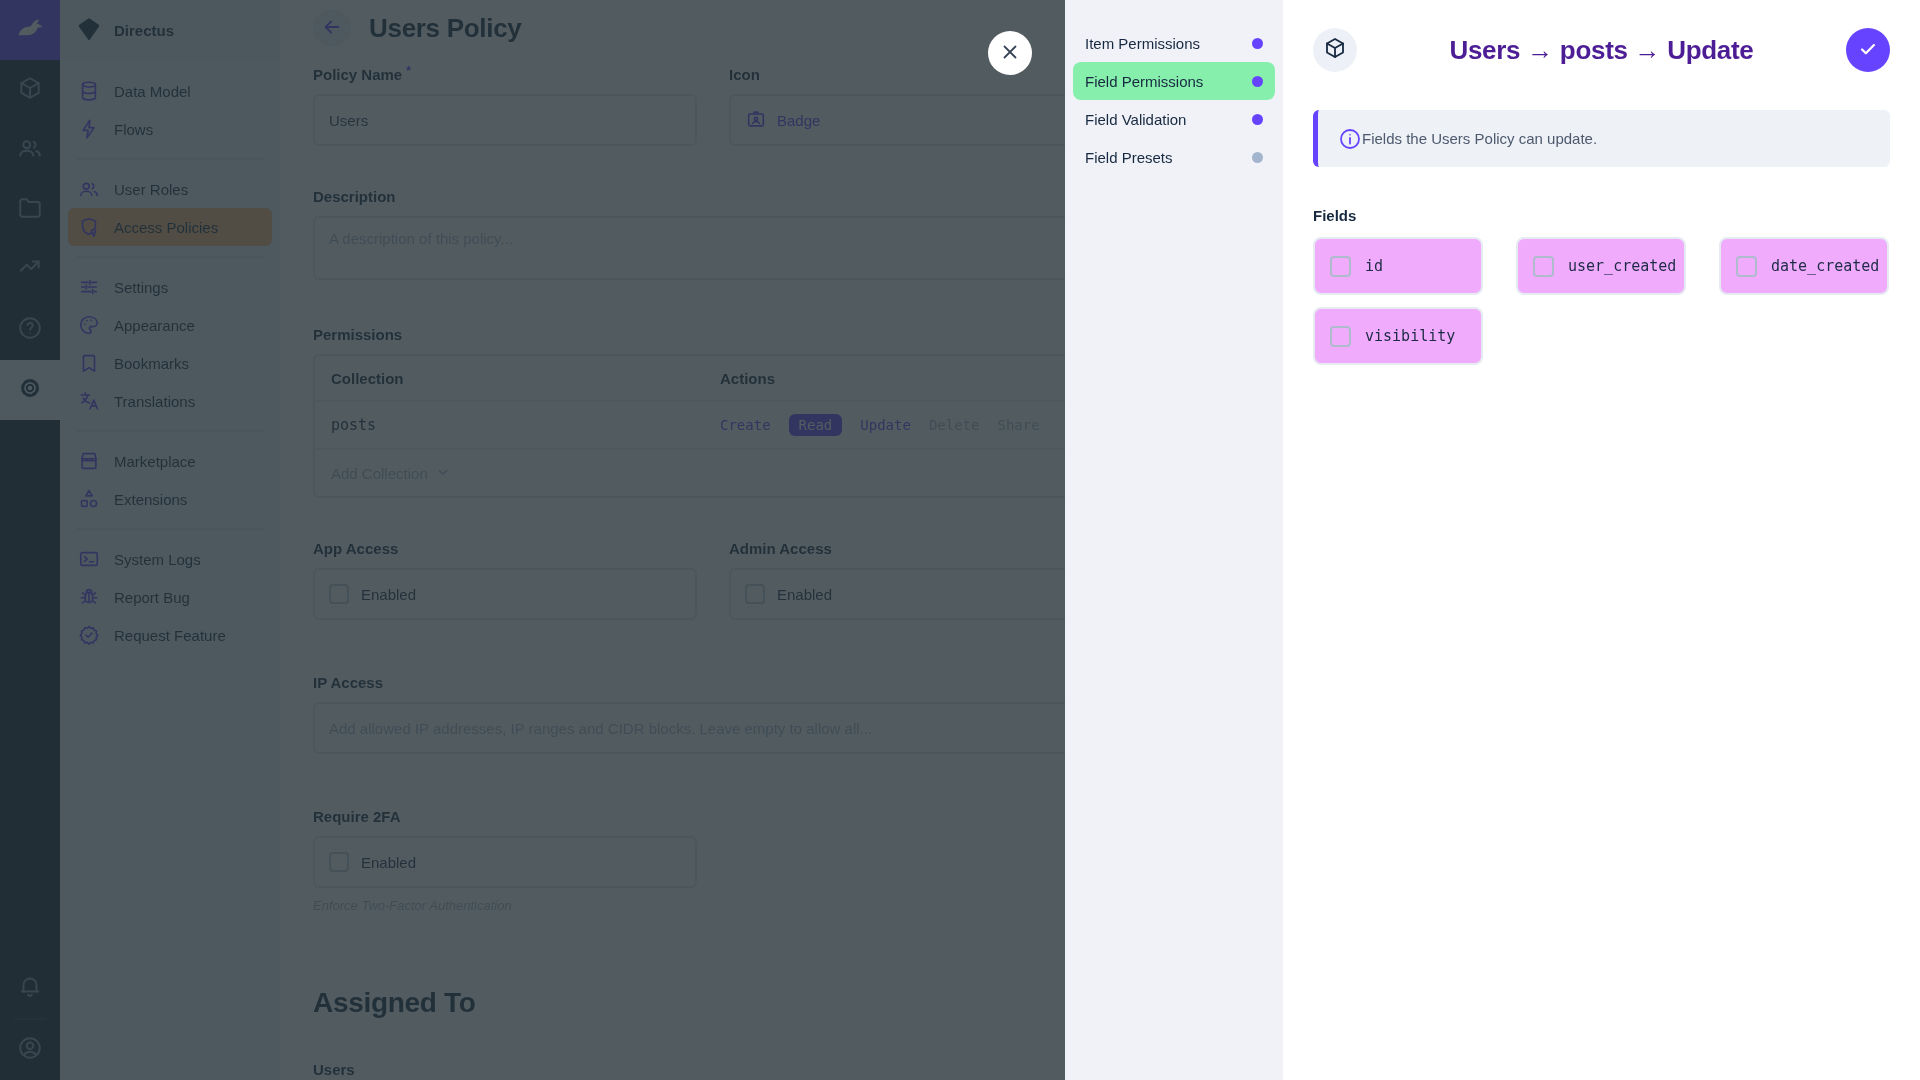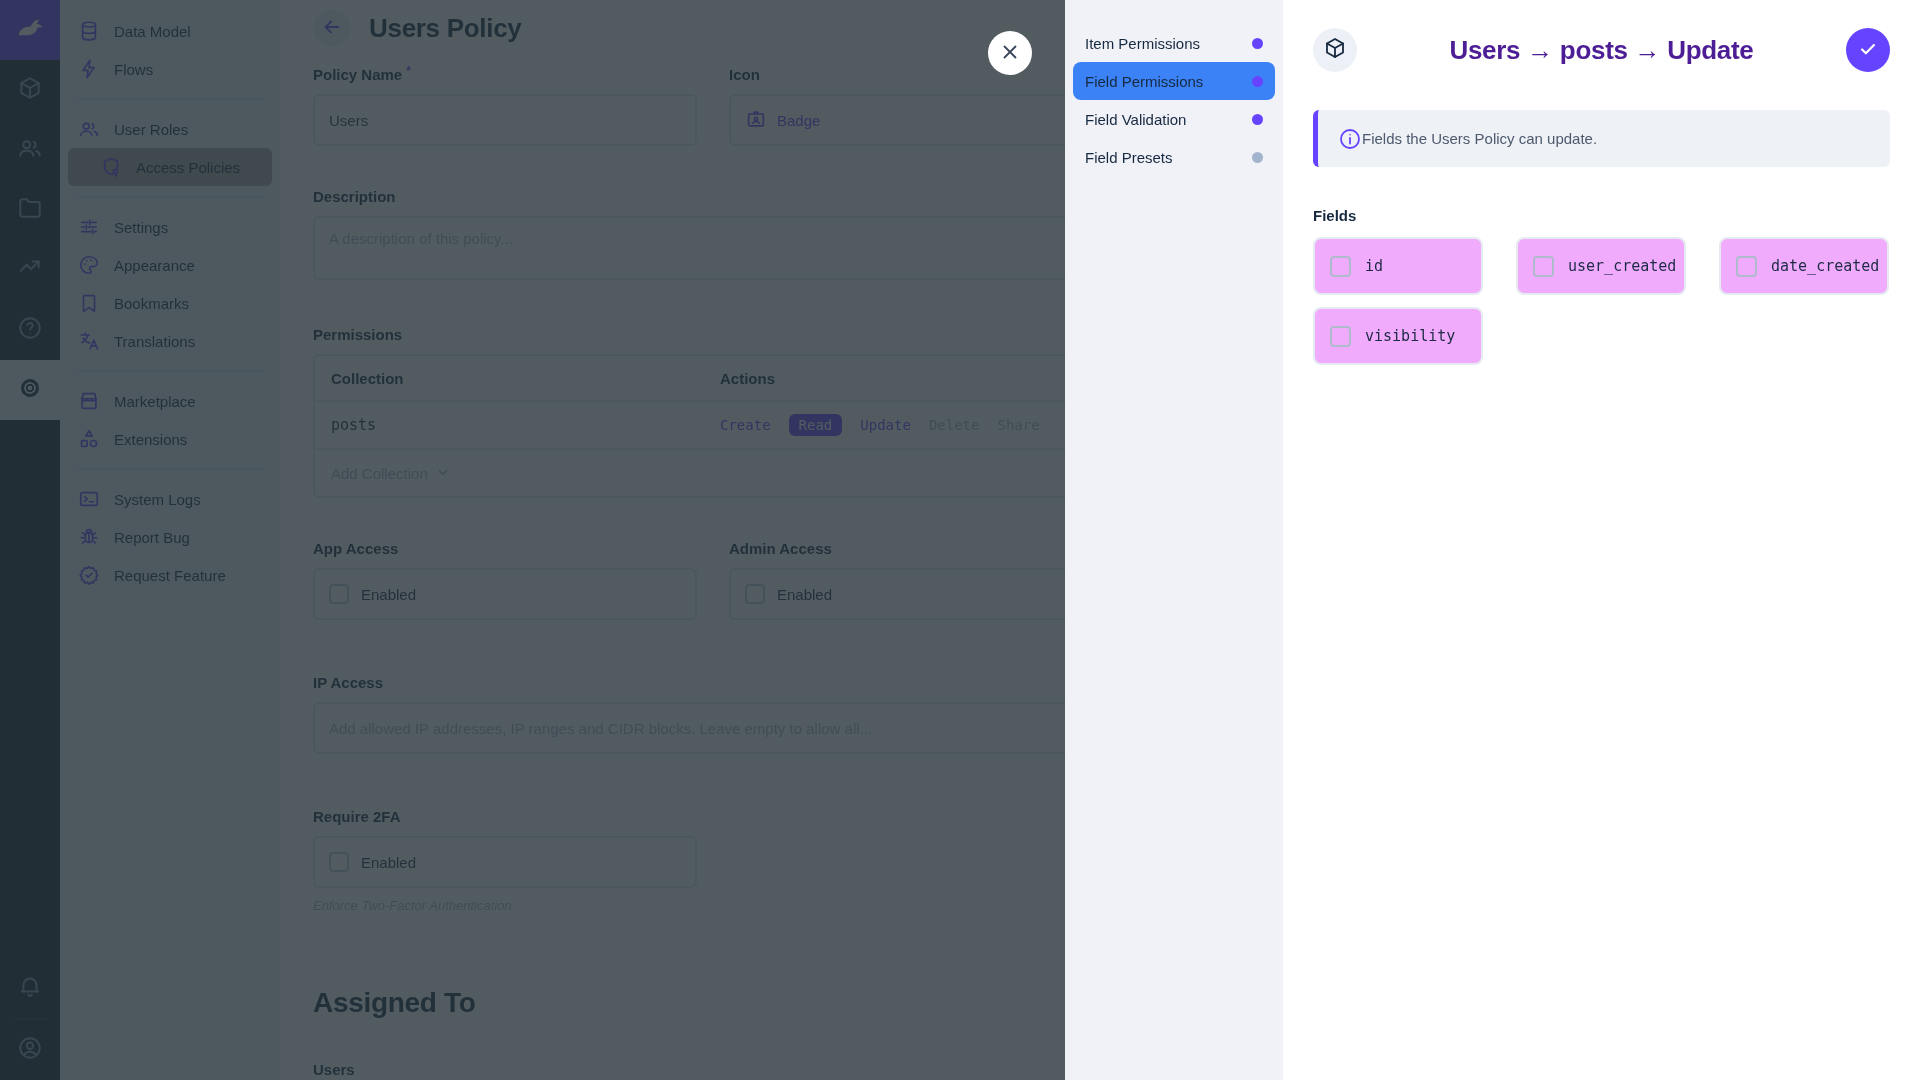--- a/index.html
+++ b/index.html
@@ -20,21 +20,21 @@
   
   .sidebar { width:220px; background:#f0f4f9; display:flex; flex-direction:column; flex-shrink:0; }
   .project-header { height:60px; background:#e7edf5; display:flex; align-items:center; gap:12px; padding:0 16px;
     font-size:15px; font-weight:600; color:#172940; cursor:pointer; }
   .project-header svg { width:26px; height:26px; }
   .nav-scroll { padding:12px 0; }
   .nav-item { height:38px; margin:0 8px; padding:0 10px; border-radius:6px; display:flex; align-items:center; gap:14px;
     font-size:15px; font-weight:500; color:#172940; cursor:pointer; white-space:nowrap; }
   .nav-item .nicon { width:22px; height:22px; color:#6644ff; display:flex; }
   .nav-item .nicon svg { width:22px; height:22px; }
-  .nav-item.active { background:#a3a3a3;justify-content:center; }
+  .nav-item.active { background:#fdba74; }
   .nav-divider { height:2px; background:#dde4ee; margin:10px 16px; }
 
   
   .main { flex:1; background:#fff; padding:0 33px; overflow:hidden; }
   .main-header { height:56px; display:flex; align-items:center; gap:18px; }
   .back-btn { width:38px; height:38px; border-radius:50%; background:#eef2f8; color:#6644ff; border:none;
     display:flex; align-items:center; justify-content:center; cursor:pointer; flex-shrink:0; }
   .back-btn svg { width:22px; height:22px; }
   .page-title { font-size:26px; font-weight:700; color:#172940; letter-spacing:-0.3px; }
 
@@ -78,21 +78,21 @@
   
   .overlay { position:absolute; inset:0; background:rgba(38,50,56,0.8); z-index:10; }
   .close-btn { position:absolute; left:988px; top:31px; width:44px; height:44px; border-radius:50%; border:none;
     background:#fff; color:#39465a; display:flex; align-items:center; justify-content:center; cursor:pointer; z-index:30; }
   .close-btn svg { width:22px; height:22px; }
 
   .drawer { position:absolute; top:0; right:0; width:855px; height:1080px; display:flex; z-index:20; }
   .drawer-nav { width:218px; background:#f0f2f8; padding-top:24px; flex-shrink:0; }
   .dnav-item { height:38px; margin:0 8px; padding:0 12px; border-radius:8px; display:flex; align-items:center;
     justify-content:space-between; font-size:15px; font-weight:500; color:#172940; cursor:pointer; }
-  .dnav-item.active { background:#3b82f6; }
+  .dnav-item.active { background:#86efac; }
   .dot { width:11px; height:11px; border-radius:50%; flex-shrink:0; }
 
   .drawer-content { flex:1; background:#fff; padding:28px 30px 0; }
   .drawer-header { display:flex; align-items:center; gap:16px; height:44px; }
   .dicon-circle { width:44px; height:44px; border-radius:50%; background:#edf1f7; color:#172940;
     display:flex; align-items:center; justify-content:center; flex-shrink:0; }
   .dicon-circle svg { width:24px; height:24px; }
   .drawer-title { flex:1; font-size:26px; font-weight:700; color:#4c1d95; letter-spacing:-0.3px;text-align:center; }
   .confirm-btn { width:44px; height:44px; border-radius:50%; background:#6644ff; color:#fff; border:none;
     display:flex; align-items:center; justify-content:center; cursor:pointer; flex-shrink:0; }
@@ -179,20 +179,26 @@
           <span><svg viewBox="0 0 24 24" fill="none" stroke="currentColor" stroke-width="1.8" stroke-linecap="round" stroke-linejoin="round">
               <circle cx="12" cy="12" r="9"></circle>
               <circle cx="12" cy="10" r="3"></circle>
               <path d="M6.5 18.4c1.2-2 3.2-3 5.5-3s4.3 1 5.5 3"></path>
             </svg></span>
         </div>
       </div>
   </aside>
 
   <nav class="sidebar">
+    <div class="project-header">
+      <span><svg viewBox="0 0 24 24">
+            <path fill="#172940" d="M12 3.2 20.5 9 12 21 3.5 9Z" style="stroke:#172940;stroke-width:2;stroke-linejoin:round;fill:#172940"></path>
+          </svg></span>
+      <span>Directus</span>
+    </div>
     <div class="nav-scroll" id="nav-groups">
         <div class="nav-item">
           <span class="nicon">
             <svg viewBox="0 0 24 24" fill="none" stroke="currentColor" stroke-width="1.8" stroke-linecap="round" stroke-linejoin="round">
               <ellipse cx="12" cy="5" rx="7" ry="2.6"></ellipse>
               <path d="M5 5v7c0 1.4 3.1 2.6 7 2.6s7-1.2 7-2.6V5"></path>
               <path d="M5 12v7c0 1.4 3.1 2.6 7 2.6s7-1.2 7-2.6v-7"></path>
             </svg>
           </span>
           <span>Data Model</span>

